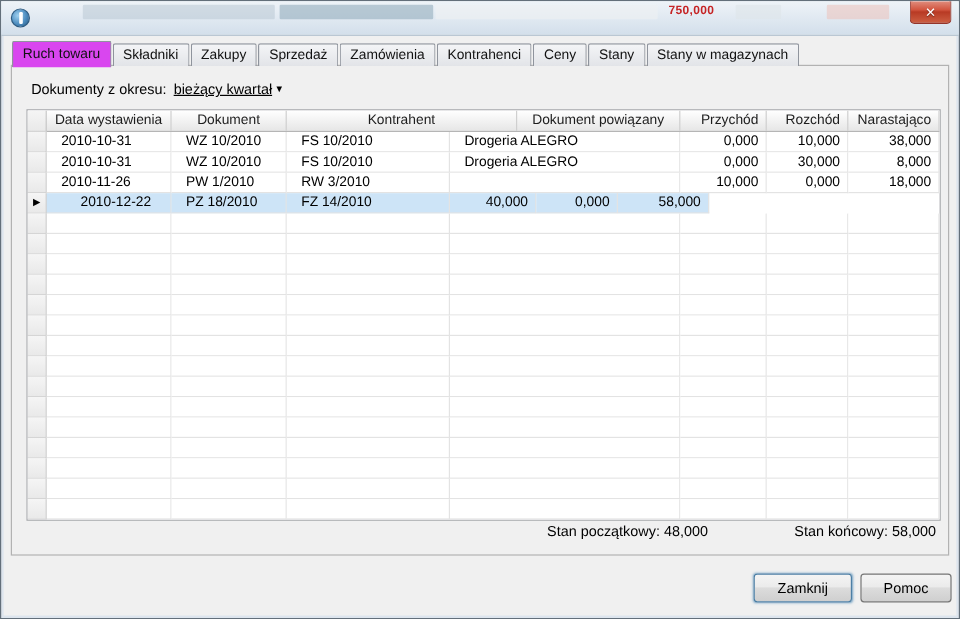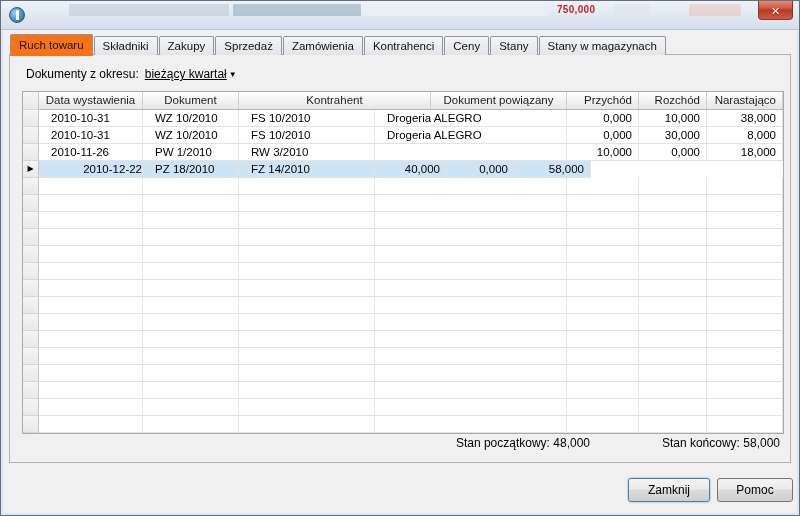--- a/index.html
+++ b/index.html
@@ -26,21 +26,21 @@
     background:linear-gradient(var(--close-button-red,#e08d7d),#d2553f 40%,#b83a24 50%,#cc5e42);
     text-align:center;cursor:pointer;}
   .close-btn span{color:#fff;font-size:11px;font-weight:bold;line-height:17px;
     text-shadow:0 1px 1px rgba(0,0,0,.45);}
   
   .tabstrip{position:absolute;left:9px;top:33px;height:21px;display:flex;
     align-items:flex-end;z-index:3;}
   .tab{height:19px;line-height:18px;padding:0 8px;font-size:11.5px;color:#111;
     background:linear-gradient(#f4f5f7,#e2e4e8);border:1px solid #8f949d;border-bottom:none;
     border-radius:2px 2px 0 0;margin-right:1px;box-sizing:border-box;cursor:pointer;}
-  .tab.active{height:22px;line-height:21px;background:#f97316;margin-bottom:-1px;
+  .tab.active{height:22px;line-height:21px;background:#d946ef;margin-bottom:-1px;
     border-color:#8f949d;position:relative;z-index:4;}
   
   .panel{position:absolute;left:8px;top:53px;width:782px;height:409px;background:#f0f0f0;
     border:1px solid #b2b2b2;box-sizing:border-box;z-index:2;}
   .filter-row{position:absolute;left:16px;top:12px;font-size:12px;color:#000;
     display:flex;align-items:center;gap:6px;}
   .period-link{cursor:pointer;}
   .period-value{text-decoration:underline;color:#000;}
   .caret{font-size:8px;margin-left:2px;vertical-align:1px;}
   
@@ -151,21 +151,21 @@
             <div class="gcell left" style="width: 104px; text-align: left;">2010-11-26</div>
             <div class="gcell left" style="width: 96px; text-align: left;">PW 1/2010</div>
             <div class="gcell left" style="width: 136px; text-align: left;">RW 3/2010</div>
             <div class="gcell left" style="width: 192px; text-align: left;"></div>
             <div class="gcell right" style="width: 72px; text-align: right;">10,000</div>
             <div class="gcell right" style="width: 68px; text-align: right;">0,000</div>
             <div class="gcell right" style="width: 76px; text-align: right;">18,000</div>
           </div>
           <div class="grid-row sel">
             <div class="rowsel">▶</div>
-            <div class="gcell left" style="width: 104px; text-align: right;">2010-12-22</div>
+            <div class="gcell left" style="width: 104px; text-align: center;">2010-12-22</div>
             <div class="gcell left" style="width: 96px; text-align: left;">PZ 18/2010</div>
             <div class="gcell left" style="width: 136px; text-align: left;">FZ 14/2010</div>
             <div class="gcell right" style="width: 72px; text-align: right;">40,000</div>
             <div class="gcell right" style="width: 68px; text-align: right;">0,000</div>
             <div class="gcell right" style="width: 76px; text-align: right;">58,000</div>
           </div>
           <div class="grid-row">
             <div class="rowsel"></div>
             <div class="gcell left" style="width: 104px; text-align: left;"></div>
             <div class="gcell left" style="width: 96px; text-align: left;"></div>

